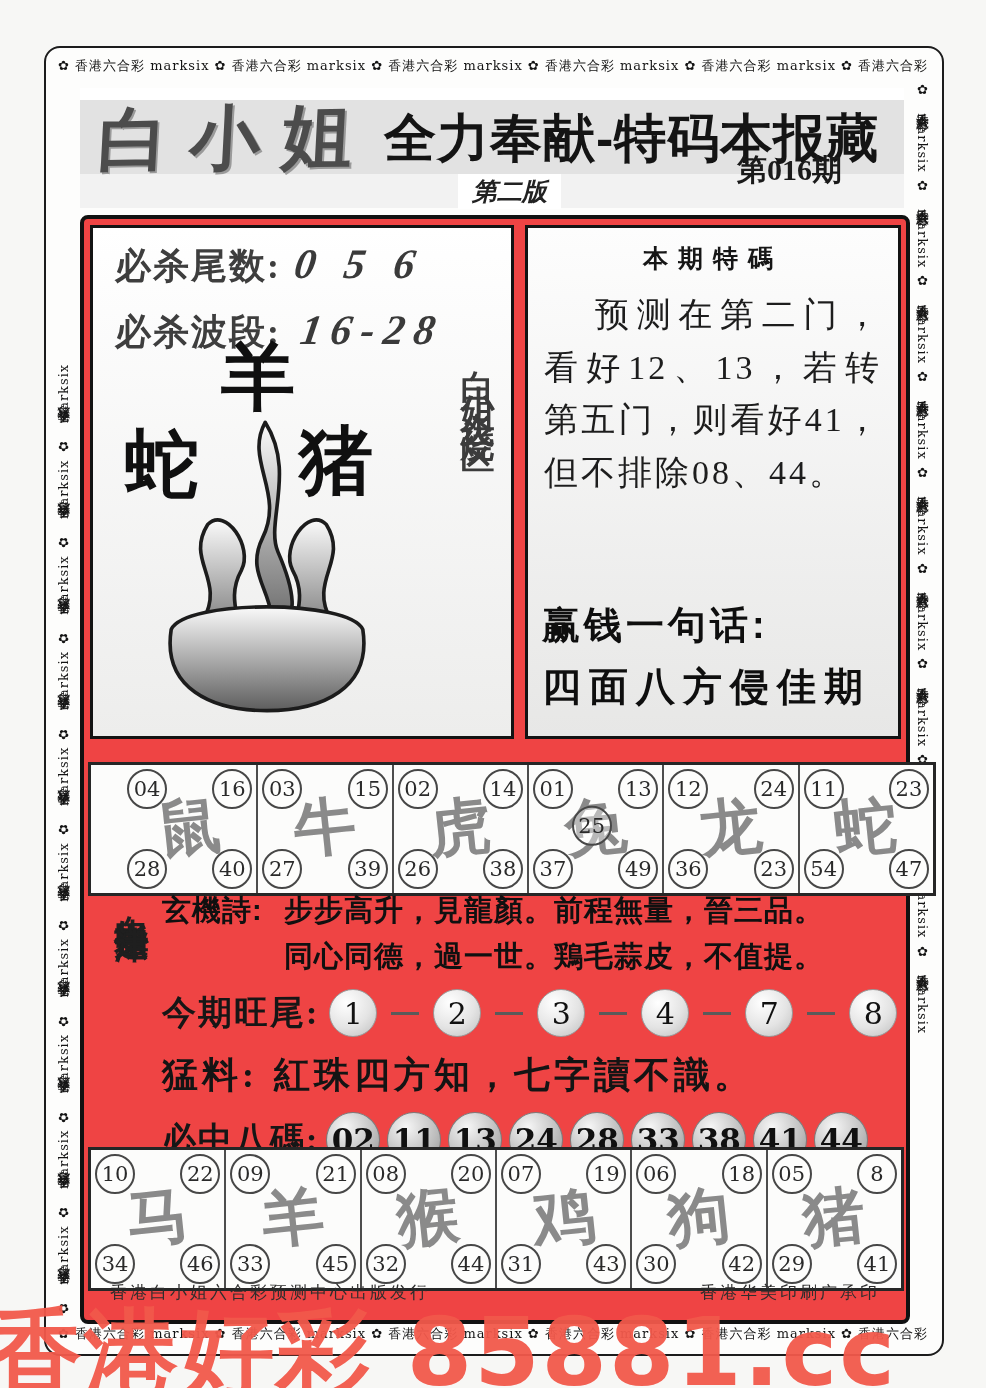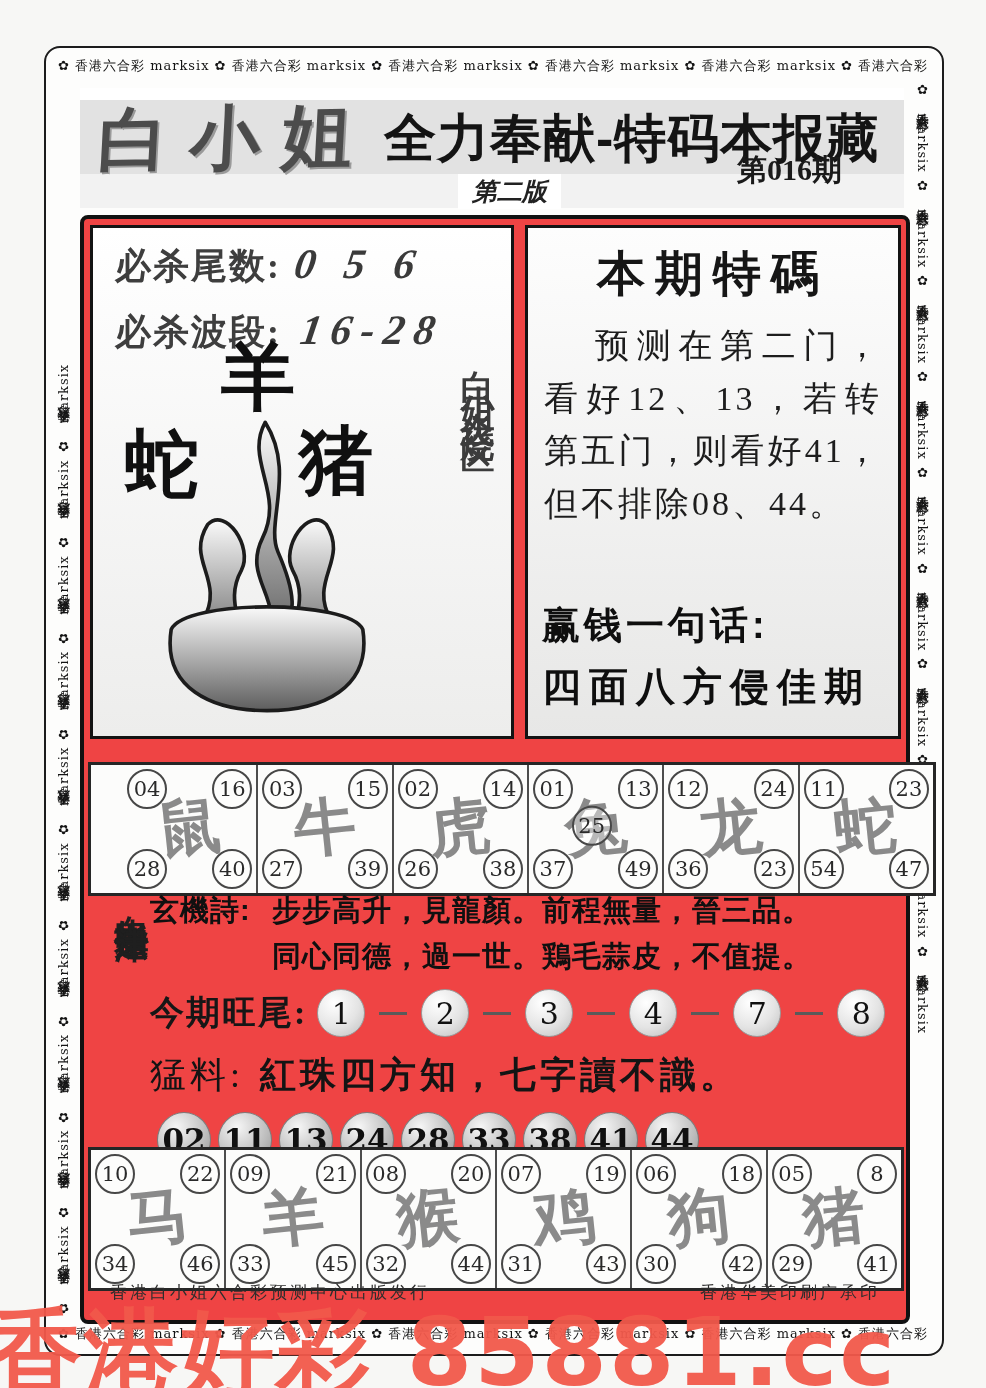--- a/index.html
+++ b/index.html
@@ -49,21 +49,21 @@
   .zchar-left{left:32px;top:200px;}
   .zchar-right{left:206px;top:196px;}
   .flame{position:absolute;left:28px;top:168px;width:292px;height:330px;}
   .burn-vertical{position:absolute;right:10px;top:116px;height:400px;
       writing-mode:vertical-rl;text-orientation:upright;font-size:34px;font-weight:700;
       color:#3c3c3c;letter-spacing:14px;font-family:"DejaVu Serif",serif;}
 
   
   .special-box{position:absolute;left:441px;top:6px;width:370px;height:508px;
       border:3px solid #131313;background:linear-gradient(180deg,#fdfdfd,#e7e7e6);}
-  .special-title{margin-top:14px;text-align:center;font-size:48px;font-weight:700;
+  .special-title{margin-top:14px;text-align:center;font-size:25px;font-weight:700;
       letter-spacing:10px;color:#161616;}
   .special-body{margin:14px 16px 0 16px;font-size:34px;line-height:1.55;color:#1d1d1d;
       text-align:justify;letter-spacing:3px;text-indent:1.5em;}
   .slogan-label{position:absolute;left:14px;top:372px;font-size:38px;font-weight:800;
       color:#0e0e0e;letter-spacing:4px;font-family:"Liberation Sans",sans-serif;}
   .slogan{position:absolute;left:14px;top:432px;font-size:39px;font-weight:800;
       color:#0e0e0e;letter-spacing:8px;white-space:nowrap;}
 
   
   .z-table{position:absolute;left:4px;width:810px;display:flex;
@@ -79,37 +79,37 @@
   .numc-bl{left:4px;bottom:4px;} .numc-br{right:4px;bottom:4px;}
   .numc-center{left:50%;top:50%;transform:translate(-60%,-58%);}
   .animal{position:absolute;left:50%;top:50%;transform:translate(-50%,-52%) rotate(-6deg);
       font-size:62px;color:#8a8a8a;font-family:"DejaVu Serif",serif;font-weight:700;}
 
   
   .tips{position:absolute;left:8px;top:670px;width:800px;height:254px;}
   .tips-vert{position:absolute;left:4px;top:0;width:54px;height:254px;
       writing-mode:vertical-rl;text-orientation:upright;font-size:34px;line-height:36px;
       font-weight:800;color:#1f1f1f;letter-spacing:2px;font-family:"DejaVu Serif",serif;}
-  .tips-main{position:absolute;left:58px;top:0;width:728px;height:254px;}
+  .tips-main{position:absolute;left:70px;top:0;width:728px;height:254px;}
   .poem-row{display:flex;font-family:"Liberation Sans",sans-serif;font-weight:800;
       font-size:29px;color:#101010;letter-spacing:1px;white-space:nowrap;}
   .poem-row1{margin-top:2px;}  .poem-row2{margin-top:6px;padding-left:122px;}
   .poem-label{width:122px;flex:none;}
   .tails-row,.eight-row,.hot-row{display:flex;align-items:center;white-space:nowrap;}
   .tails-row{margin-top:12px;}
   .tails-label,.eight-label{font-size:34px;font-weight:700;color:#161616;letter-spacing:2px;}
   .tail-ball{width:46px;height:46px;border-radius:50%;border:1px solid #9a9a9a;flex:none;
       background:radial-gradient(circle at 35% 28%,#ffffff,#e4e4e4 55%,#bfbfbf);
       display:flex;align-items:center;justify-content:center;
       font-size:30px;color:#111;font-family:"DejaVu Serif",serif;margin-left:10px;}
   .dash{width:28px;border-top:3px solid #5a5a5a;margin:0 4px 0 14px;flex:none;}
   .tail-item{display:flex;align-items:center;}
   .tail-item:last-of-type .dash{display:none;}
   .hot-row{margin-top:14px;font-size:36px;font-weight:700;color:#141414;letter-spacing:4px;}
-  .hot-label{margin-right:16px;font-weight:400;}
+  .hot-label{margin-right:16px;font-weight:700;}
   .eight-row{margin-top:12px;}
   .eight-ball{width:52px;height:54px;border-radius:50%;border:1px solid #7c7c7c;flex:none;
       background:radial-gradient(circle at 35% 26%,#f6f6f6,#bdbdbd 58%,#8d8d8d);
       display:flex;align-items:center;justify-content:center;
       font-size:31px;font-weight:700;color:#101010;font-family:"DejaVu Serif",serif;margin-left:7px;}
 
   
   .footer{position:absolute;left:0;top:1062px;width:100%;display:flex;
       justify-content:space-between;padding:0 26px;box-sizing:border-box;}
   .footer div{font-size:17px;color:#2d2d2d;letter-spacing:3px;font-weight:400;}
@@ -279,20 +279,21 @@
               <div class="tail-ball">8</div>
 
             </div>
 
         </div>
         <div class="hot-row">
           <span class="hot-label">猛料:</span>
           <span>紅珠四方知，七字讀不識。</span>
         </div>
         <div class="eight-row">
+          <span class="eight-label">必中八碼:</span>
 
             <div class="eight-ball">02</div>
 
             <div class="eight-ball">11</div>
 
             <div class="eight-ball">13</div>
 
             <div class="eight-ball">24</div>
 
             <div class="eight-ball">28</div>

